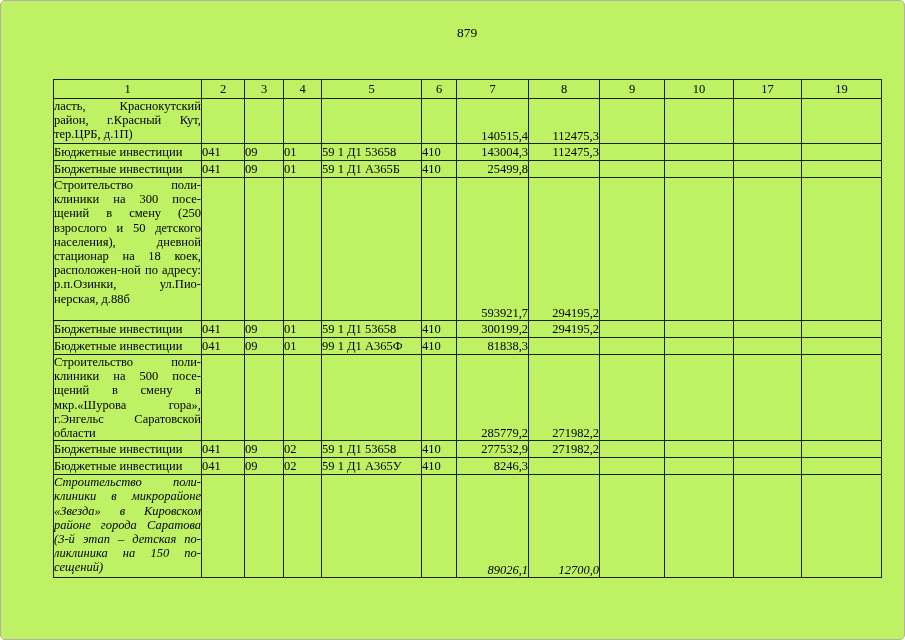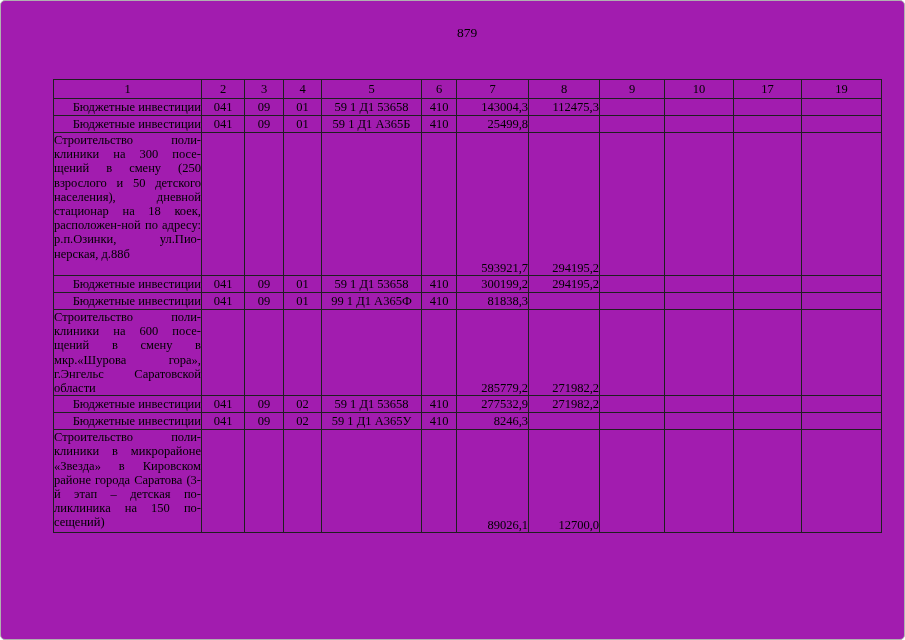--- a/index.html
+++ b/index.html
@@ -1,20 +1,20 @@
 <!DOCTYPE html>
 <html><head>
 <meta charset="utf-8">
 <style>
   html,body{margin:0;padding:0;background:#fff;}
   .page{
     position:relative;
     width:905px;height:640px;
     box-sizing:border-box;
-    background:#a21caf;
+    background:#bef264;
     border:1px solid #b0b0b0;
     border-radius:5px;
     font-family:"Liberation Serif","DejaVu Serif",serif;
     color:#000;
     overflow:hidden;
   }
   .pagenum{
     position:absolute;
     top:24px;left:52px;width:828px;
     text-align:center;
@@ -36,32 +36,32 @@
     font-size:12.5px;
     font-weight:normal;
     padding:0;
     overflow:hidden;
   }
   th.hc{height:18px;text-align:center;vertical-align:middle;}
   tr.h17{height:17px;}
   tr.h45{height:45px;}
   tr.h143{height:143px;}
   tr.h83{height:83px;}
-  tr.h103{height:103px;}
+  tr.h103{height:103px;font-style:italic;}
   td.t{
-    text-align:right;vertical-align:middle;
+    text-align:left;vertical-align:middle;
     padding:0 4px;line-height:14px;
     white-space:nowrap;
   }
   td.d1{
     text-align:justify;vertical-align:top;
     padding:1px 4px 2px 4px;line-height:14.2px;
     word-wrap:break-word;
   }
-  td.c{text-align:center;vertical-align:middle;line-height:14px;}
+  td.c{text-align:left;vertical-align:middle;line-height:14px;}
   td.n{text-align:right;vertical-align:middle;padding-right:6px;line-height:14px;}
   td.nb{text-align:right;vertical-align:bottom;padding-right:6px;padding-bottom:1px;line-height:14.2px;}
 </style>
 </head>
 <body>
 
 <div class="page">
   <div class="pagenum">879</div>
 
   <table class="doc">
@@ -89,20 +89,34 @@
       <th class="hc">5</th>
       <th class="hc">6</th>
       <th class="hc">7</th>
       <th class="hc">8</th>
       <th class="hc">9</th>
       <th class="hc">10</th>
       <th class="hc">17</th>
       <th class="hc">19</th>
     </tr>
 
+    <tr class="h45">
+      <td class="d1">ласть, Краснокутский район, г.Красный Кут, тер.ЦРБ, д.1П)</td>
+      <td></td>
+          <td></td>
+          <td></td>
+      <td></td>
+          <td></td>
+      <td class="nb">140515,4</td>
+      <td class="nb">112475,3</td>
+      <td></td>
+          <td></td>
+          <td></td>
+          <td></td>
+    </tr>
 
     <tr class="h17">
       <td class="t">Бюджетные инвестиции</td>
       <td class="c">041</td>
       <td class="c">09</td>
       <td class="c">01</td>
       <td class="c">59 1 Д1 53658</td>
       <td class="c">410</td>
       <td class="n">143004,3</td>
       <td class="n">112475,3</td>
@@ -166,21 +180,21 @@
       <td class="c">410</td>
       <td class="n">81838,3</td>
       <td></td>
       <td></td>
           <td></td>
           <td></td>
           <td></td>
     </tr>
 
     <tr class="h83">
-      <td class="d1">Строительство поли-клиники на 600 посе-щений в смену в мкр.«Шурова гора», г.Энгельс Саратовской области</td>
+      <td class="d1">Строительство поли-клиники на 500 посе-щений в смену в мкр.«Шурова гора», г.Энгельс Саратовской области</td>
       <td></td>
           <td></td>
           <td></td>
       <td></td>
           <td></td>
       <td class="nb">285779,2</td>
       <td class="nb">271982,2</td>
       <td></td>
           <td></td>
           <td></td>

